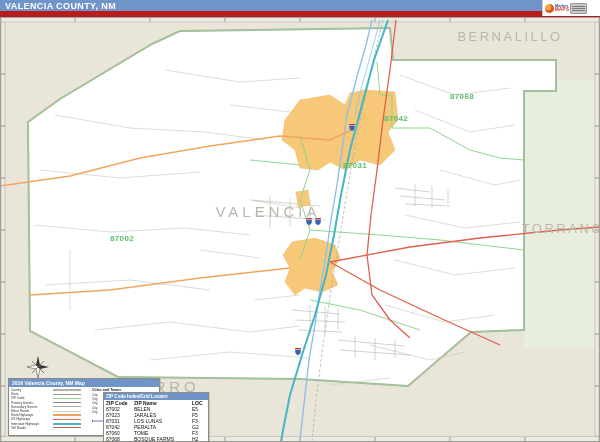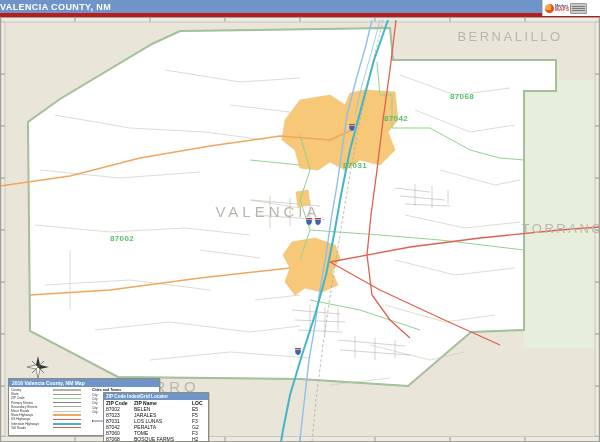--- a/index.html
+++ b/index.html
@@ -6,22 +6,22 @@
   body{
     width:600px;height:442px;position:relative;overflow:hidden;
     font-family:"Liberation Sans", sans-serif;
     background:#fff;border:0;
   }
   
   .titlebar{
     position:absolute;top:0;left:0;width:600px;height:17px;
     background:var(--titlebar,#6e94c8);
     display:flex;align-items:center;
-    box-sizing:border-box;
-    border-bottom:4px solid #b91c1c;
+    box-sizing:border-box;padding-left:5px;
+    border-bottom:6px solid #b91c1c;
   }
   .titlebar .ttl{
     color:#fff;font-size:9px;font-weight:bold;letter-spacing:.4px;
   }
   .logo{
     position:absolute;right:0;top:0;width:58px;height:16px;background:#fff;
     border-left:1px solid #ccc;display:flex;align-items:center;gap:1px;
     box-sizing:border-box;padding:1px 1px 1px 2px;
   }
   .logo-burst{

